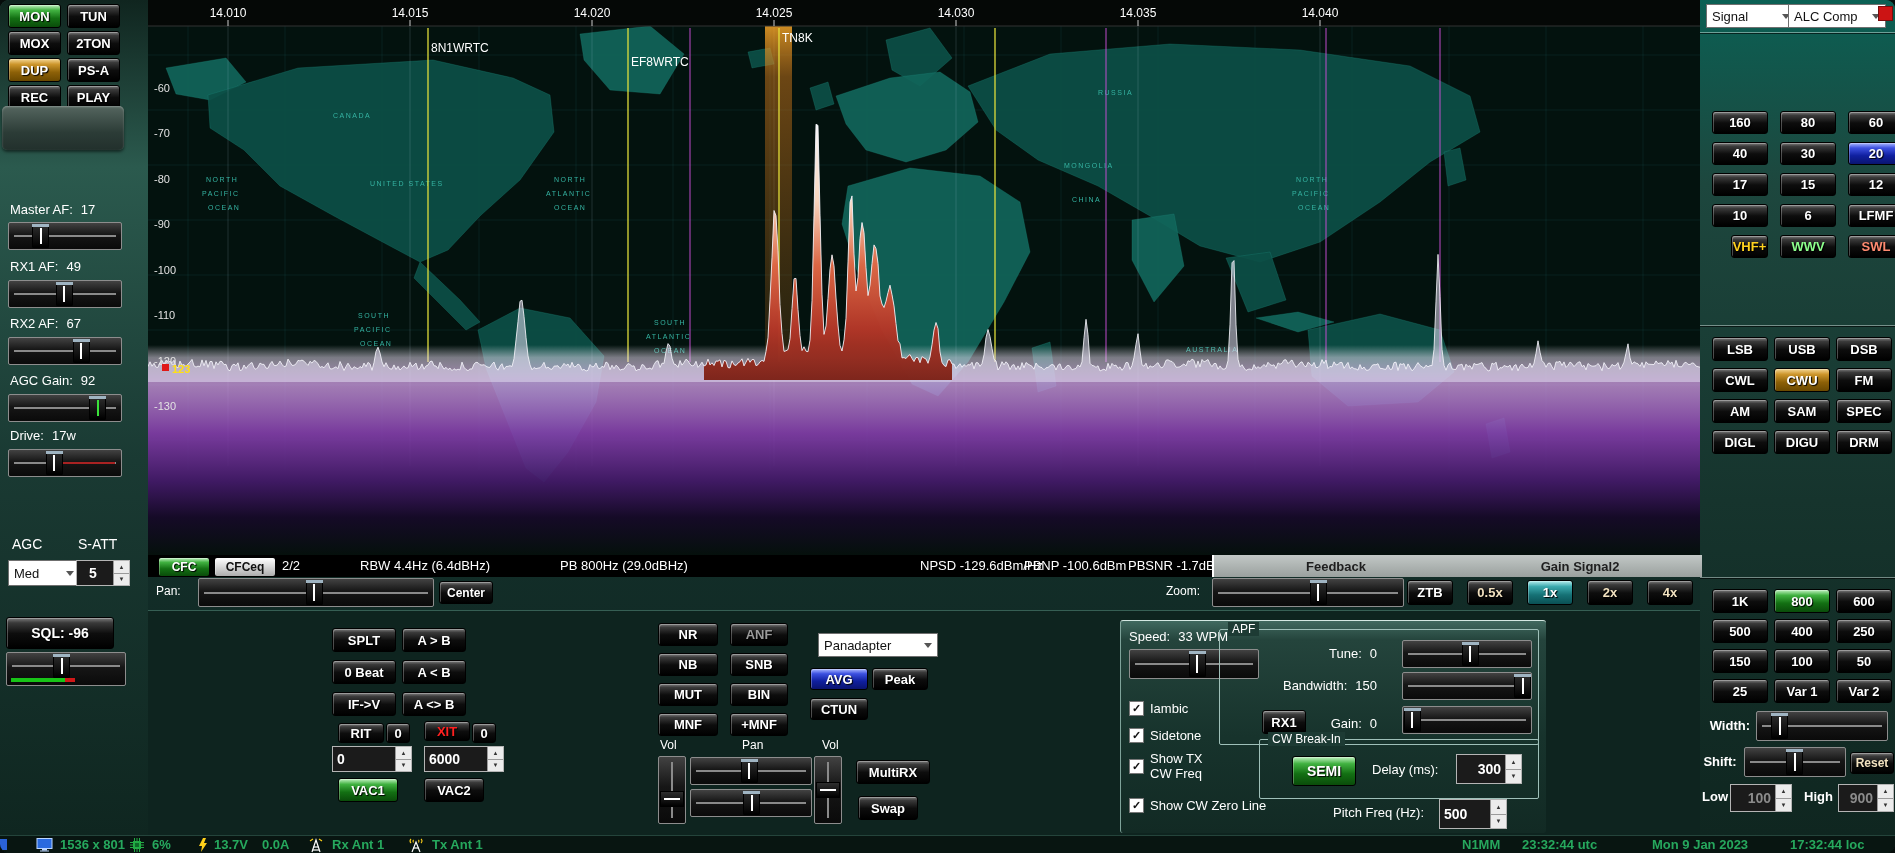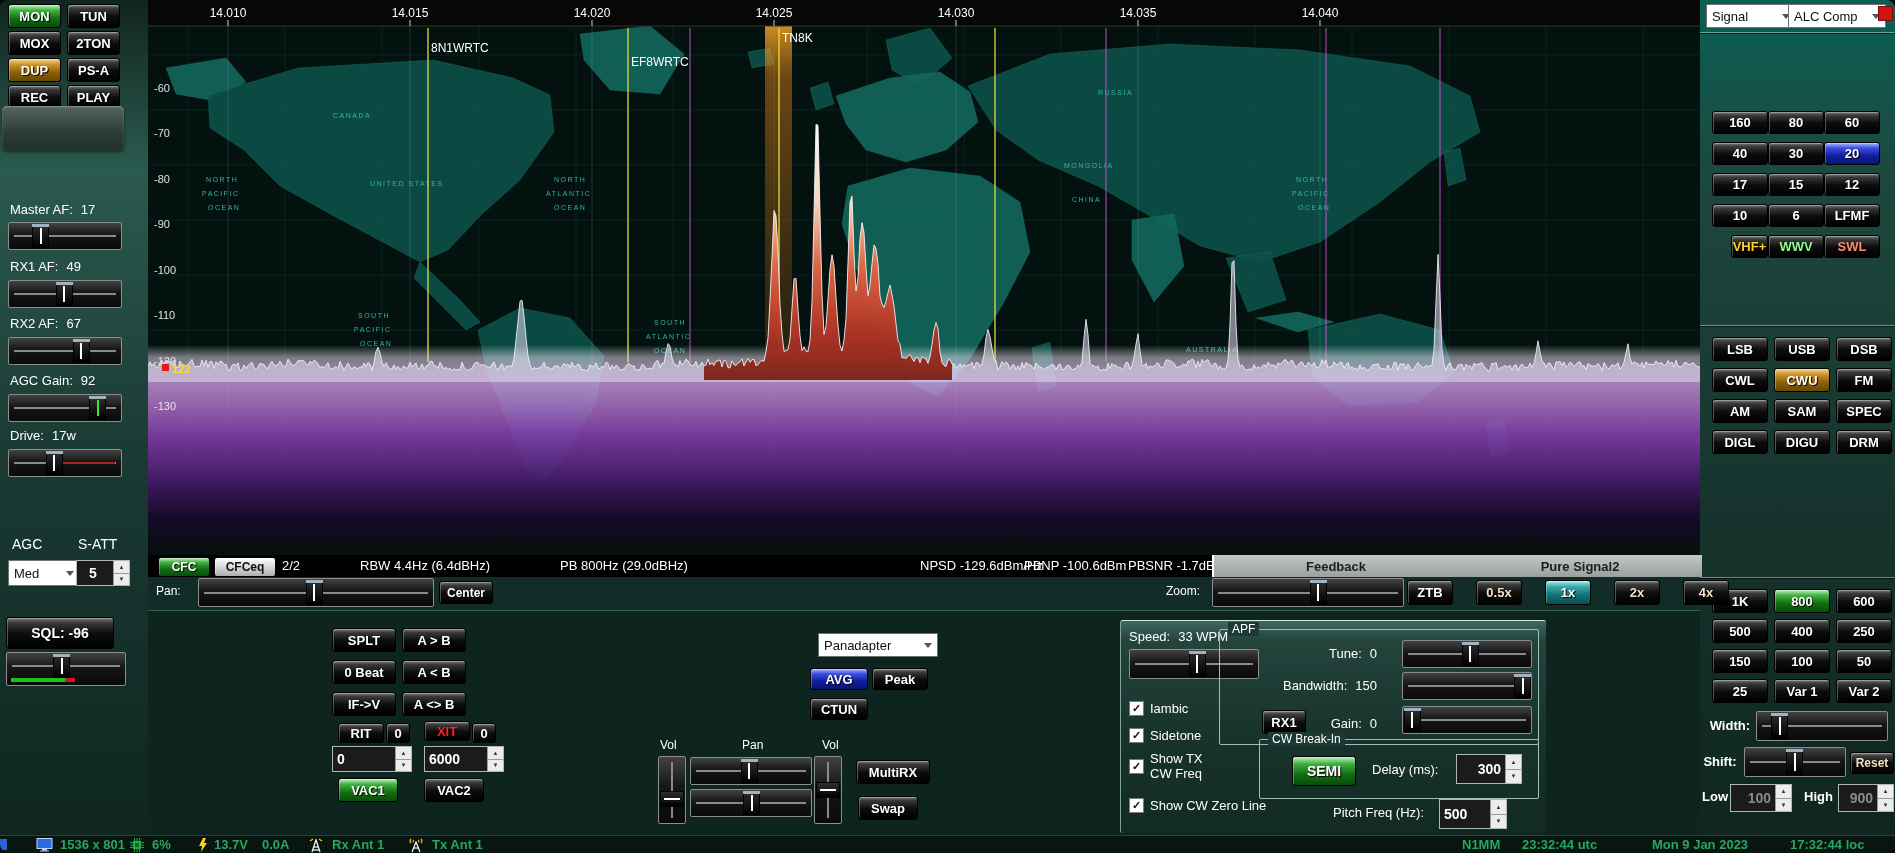--- a/index.html
+++ b/index.html
@@ -57,34 +57,34 @@
   #tl-grid{position:absolute;left:8px;top:4px;width:112px;display:grid;grid-template-columns:1fr 1fr;gap:3px 6px;}
   #tl-grid .btn{height:22px;}
   #meter-plate{position:absolute;left:2px;top:106px;width:122px;height:44px;border-radius:5px;
       background:linear-gradient(180deg,#55665f,#2c3c37 60%,#22302c);box-shadow:inset 0 1px 2px rgba(255,255,255,.3),0 2px 3px rgba(0,0,0,.5);}
   #spectrum{left:148px;top:0;width:1552px;height:555px;background:#03120e;border-right:1px solid #2c2c2c;}
   #spec-svg{width:100%;height:100%;display:block;}
   #right-panel{left:1700px;top:0;width:195px;height:835px;
       background:linear-gradient(180deg,#0b6054 0%,#1d473e 22%,#16342d 60%,#0f2620 100%);}
   .rp-div{position:absolute;left:1700px;width:195px;height:0;border-top:1px solid rgba(230,245,240,.45);border-bottom:1px solid rgba(0,0,0,.6);}
   #band-grid,#mode-grid,#filt-grid{position:absolute;left:1712px;width:180px;display:grid;grid-template-columns:repeat(3,56px);}
-  #band-grid{top:111px;gap:8px 0;} #band-grid .btn{height:21px;}
+  #band-grid{top:111px;gap:8px 12px;} #band-grid .btn{height:21px;}
   #mode-grid{top:337px;gap:7px 6px;} #mode-grid .btn{height:22px;}
   #filt-grid{top:589px;gap:6px 6px;} #filt-grid .btn{height:22px;}
   #strip{left:148px;top:555px;width:1552px;height:22px;background:#000;}
   .st{position:absolute;top:3px;color:#fff;font-size:13px;white-space:nowrap;}
   #strip-grey{position:absolute;left:1064px;top:0;width:488px;height:22px;display:flex;align-items:center;
       background:linear-gradient(180deg,#c2c8c6,#9aa09e);border-left:2px solid #fff;}
   #strip-grey span{flex:1;text-align:center;color:#1e1e1e;font-size:13px;font-weight:bold;}
   #bottom-center{left:148px;top:610px;width:1552px;height:225px;background:#0e241f;border-top:1px solid #365f54;}
   #vfo-grid{position:absolute;left:332px;top:628px;width:134px;display:grid;grid-template-columns:64px 64px;gap:8px 6px;}
   #vfo-grid .btn{height:22px;}
   #dsp-grid{position:absolute;left:658px;top:623px;width:130px;display:grid;grid-template-columns:60px 58px;gap:7px 12px;}
   #dsp-grid .btn{height:21px;}
-  #zoom-btns{position:absolute;left:1407px;top:580px;display:flex;gap:23px;}
+  #zoom-btns{position:absolute;left:1407px;top:580px;display:flex;gap:14px;}
   #zoom-btns .btn{width:44px;height:23px;}
   #cw-panel{left:1120px;top:620px;width:425px;height:212px;border-radius:3px;
       background:linear-gradient(180deg,#41695f 0%,#24443c 9%,#17332c 55%,#122a24 100%);
       border-top:1px solid #d4e8e2;border-left:1px solid #7fa39a;}
   #bbar{left:0;top:835px;width:1895px;height:18px;background:#081511;border-top:1px solid #24443b;}
   .bb{position:absolute;top:1px;color:#26a85d;font-size:13px;font-weight:bold;white-space:nowrap;}
   .bicon{position:absolute;top:2px;}
 </style>
 </head>
 <body>
@@ -395,21 +395,21 @@
     <div class="btn green" style="position:absolute;left:10px;top:2px;width:50px;height:18px;font-size:12px">CFC</div>
     <div class="btn light" style="position:absolute;left:66px;top:2px;width:60px;height:18px;font-size:12px">CFCeq</div>
     <div class="st" style="left:134px">2/2</div>
     <div class="st" style="left:212px">RBW 4.4Hz (6.4dBHz)</div>
     <div class="st" style="left:412px">PB 800Hz (29.0dBHz)</div>
     <div class="st" style="left:772px">NPSD -129.6dBm/Hz</div>
     <div class="st" style="left:876px">PBNP -100.6dBm</div>
     <div class="st" style="left:980px">PBSNR -1.7dB</div>
     <div id="strip-grey">
       <span>Feedback</span>
-      <span>Pure Signal2</span>
+      <span>Gain Signal2</span>
     </div>
   </div>
 
   <div class="lab" style="left:156px;top:584px;font-size:12px">Pan:</div>
   <div class="hslider" style="left:198px;top:578px;width:234px;height:27px">
     <div class="track"></div>
       <div class="hthumb" style="left:49%"></div>
     </div>
   <div class="btn" style="position:absolute;left:439px;top:581px;width:52px;height:21px;font-size:12px">Center</div>
   <div class="lab" style="left:1166px;top:584px;font-size:12px">Zoom:</div>
@@ -449,20 +449,30 @@
   <div class="spin" style="left:424px;top:746px;width:78px;height:24px">
     <div class="val l">6000</div>
     <div class="btns">
         <div>▲</div>
         <div>▼</div>
       </div>
     </div>
   <div class="btn green" style="position:absolute;left:338px;top:778px;width:58px;height:22px">VAC1</div>
   <div class="btn" style="position:absolute;left:424px;top:778px;width:58px;height:22px">VAC2</div>
 
+  <div id="dsp-grid">
+      <div class="btn ">NR</div>
+      <div class="btn dim">ANF</div>
+      <div class="btn ">NB</div>
+      <div class="btn ">SNB</div>
+      <div class="btn ">MUT</div>
+      <div class="btn ">BIN</div>
+      <div class="btn ">MNF</div>
+      <div class="btn ">+MNF</div>
+    </div>
   <div class="dd" style="left:818px;top:633px;width:108px;height:22px">
     <span>Panadapter</span>
       <span class="arr"></span>
     </div>
   <div class="btn blue" style="position:absolute;left:810px;top:668px;width:56px;height:20px">AVG</div>
   <div class="btn" style="position:absolute;left:872px;top:668px;width:54px;height:20px">Peak</div>
   <div class="btn" style="position:absolute;left:810px;top:698px;width:56px;height:20px">CTUN</div>
 
   <div class="lab" style="left:660px;top:738px;font-size:12px">Vol</div>
   <div class="lab" style="left:742px;top:738px;font-size:12px">Pan</div>

